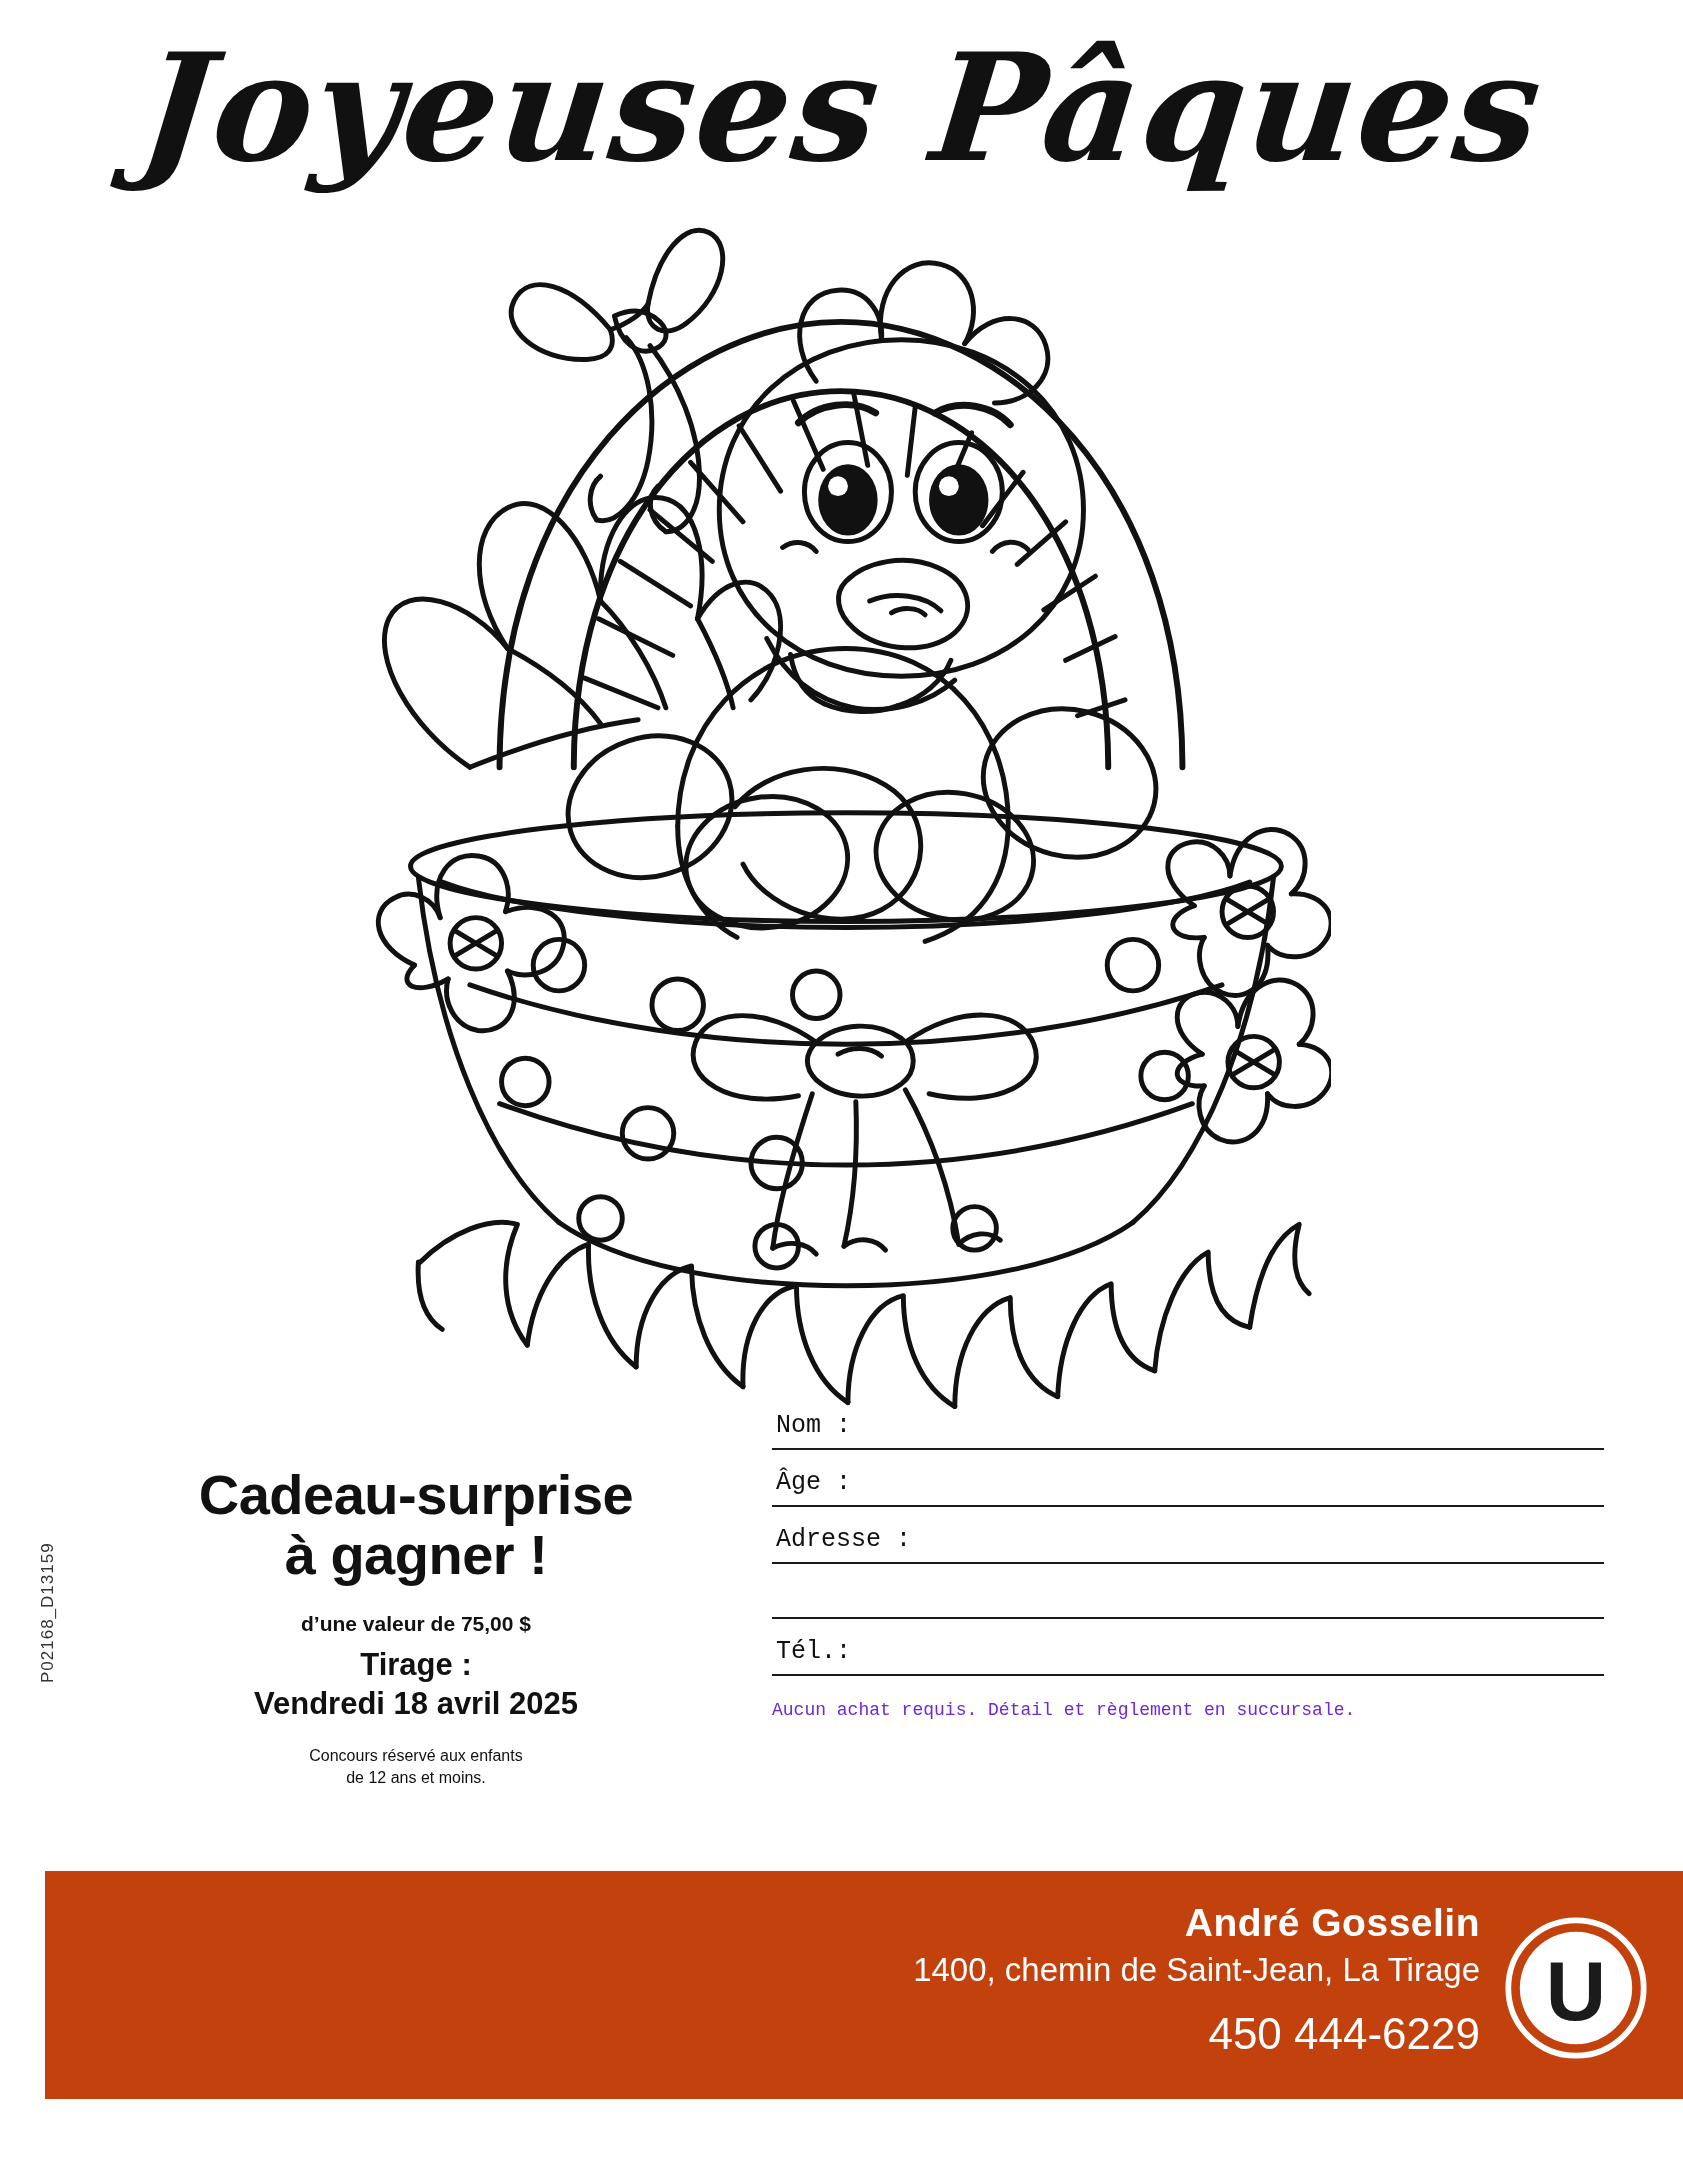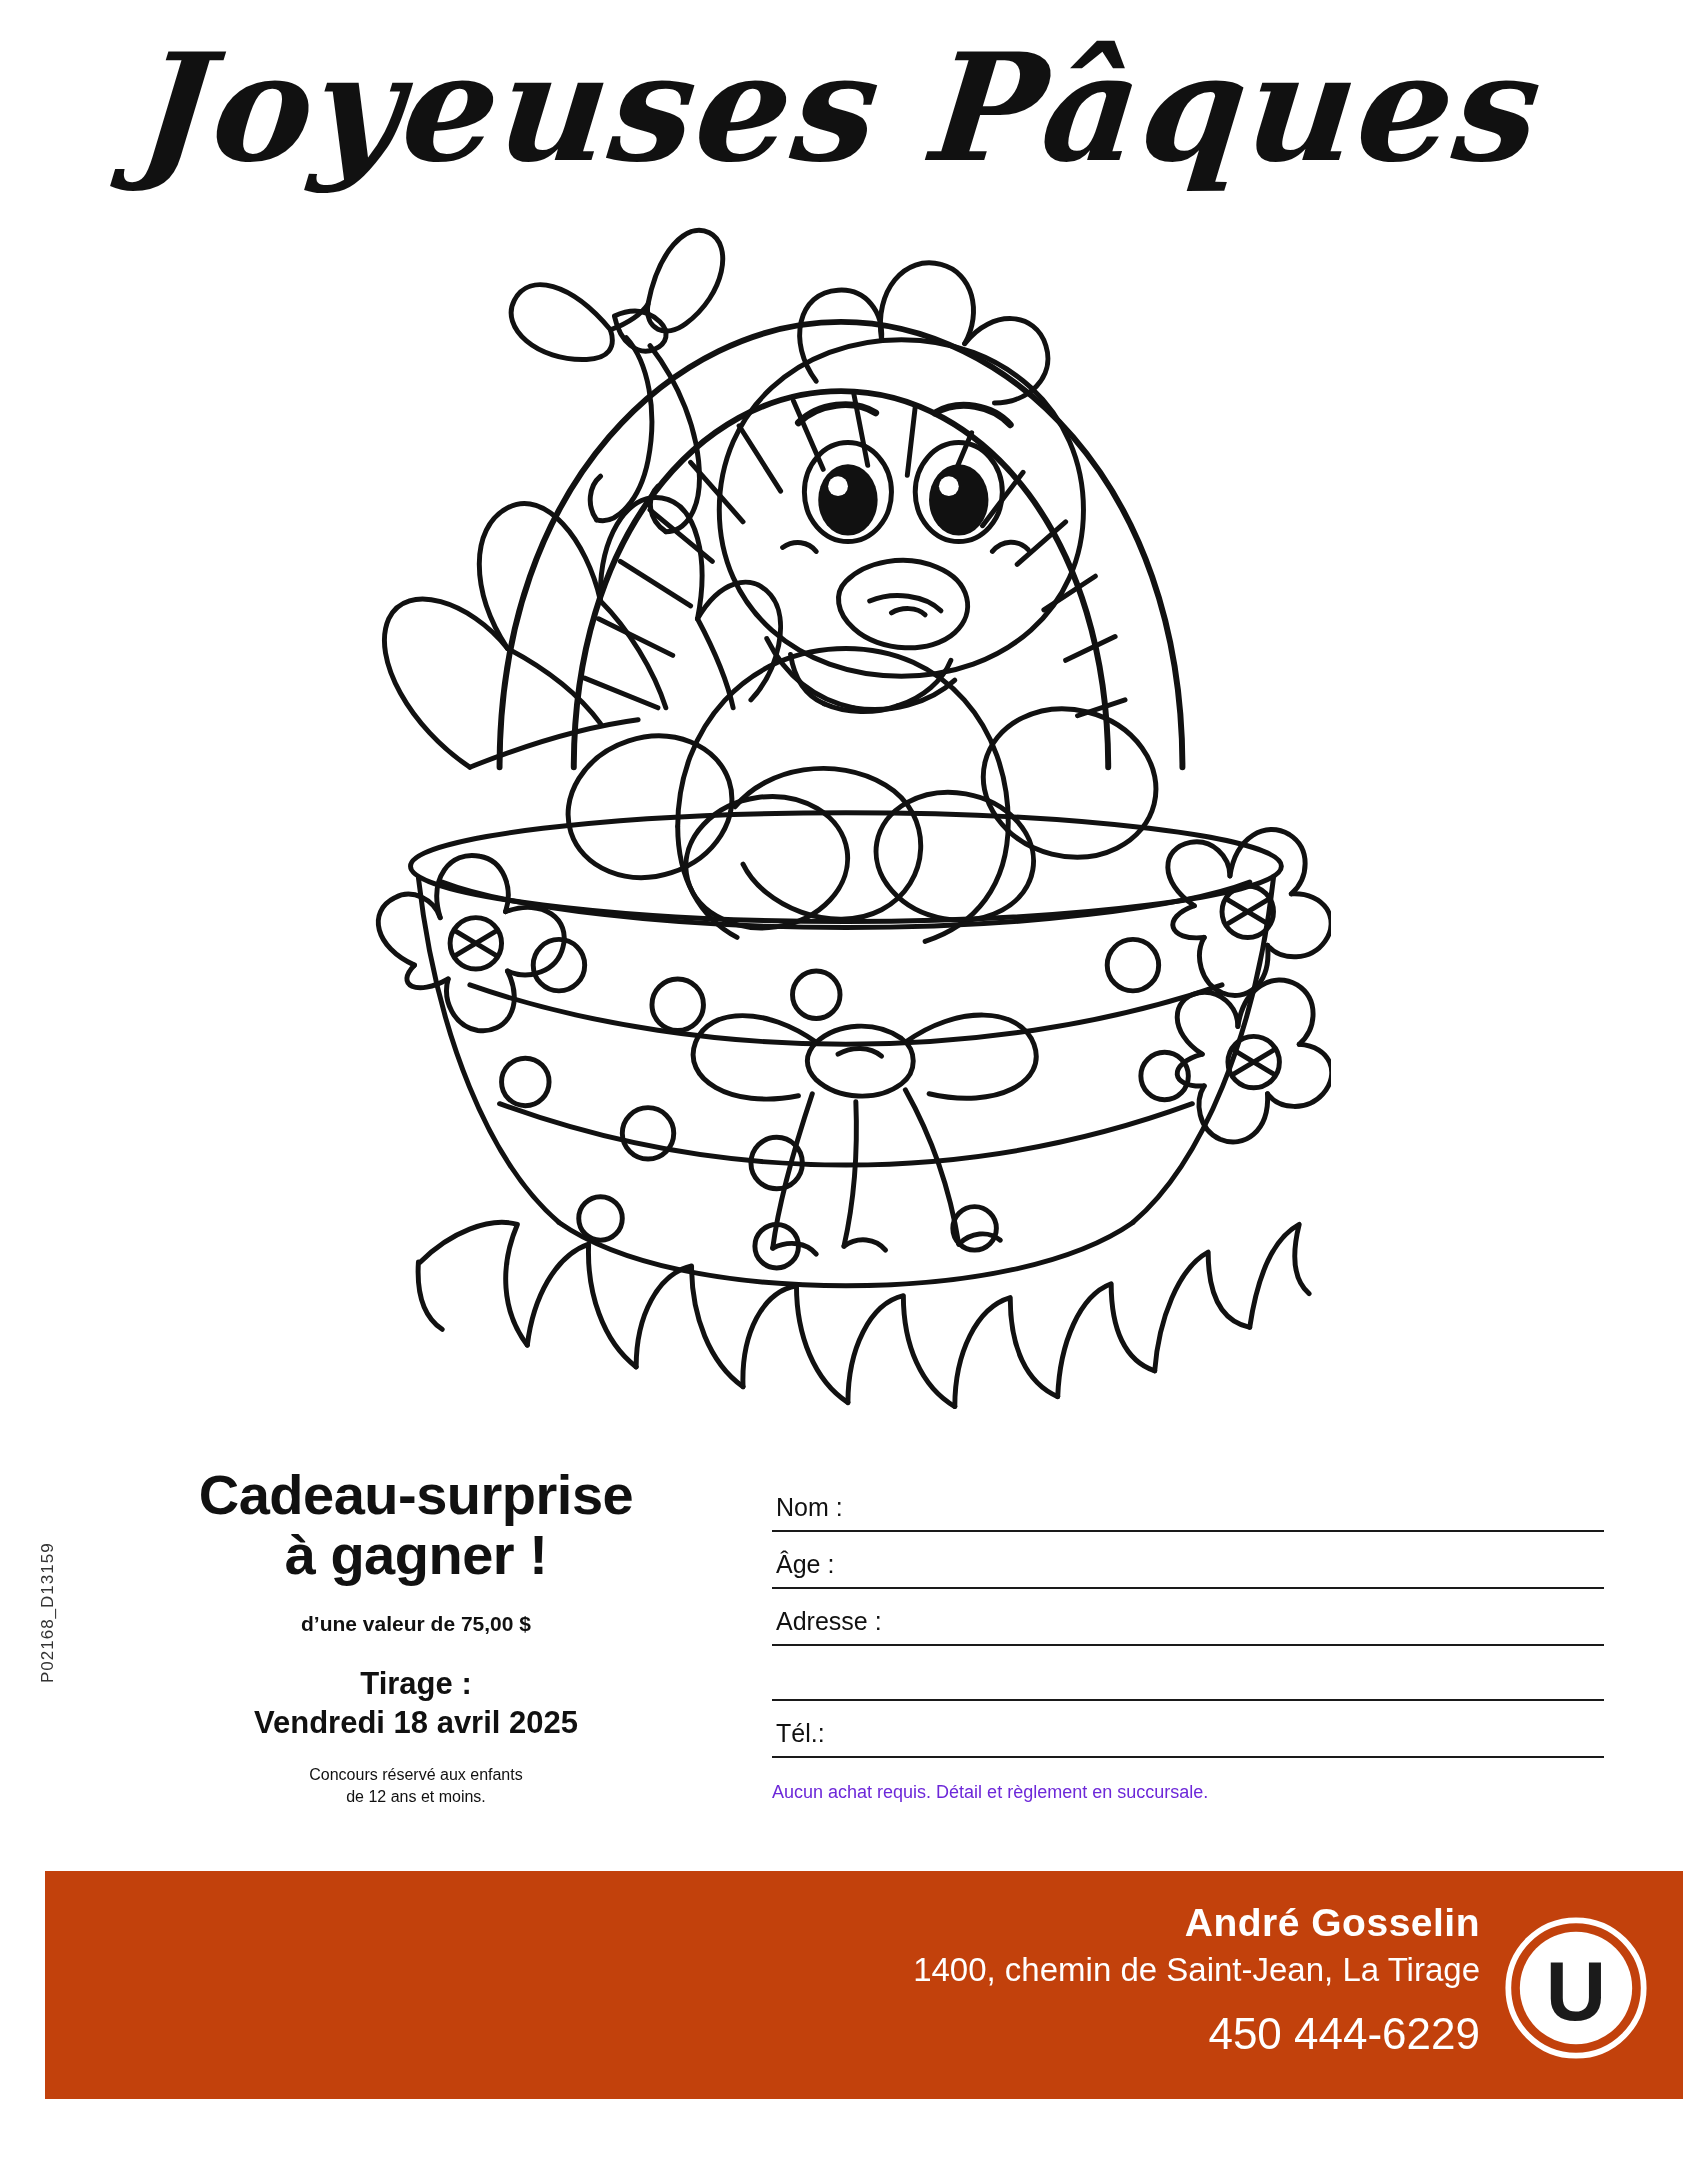--- a/index.html
+++ b/index.html
@@ -58,21 +58,21 @@
     font-weight: 700;
     line-height: 1.08;
     letter-spacing: -0.5px;
   }
   .promo .value {
     margin-top: 26px;
     font-size: 21px;
     font-weight: 700;
   }
   .promo .draw-label {
-    margin-top: 29px;
+    margin-top: 10px;
     font-size: 31px;
     font-weight: 700;
     line-height: 1.25;
   }
   .promo .fineprint {
     margin-top: 22px;
     font-size: 16px;
     line-height: 1.35;
     font-weight: 400;
   }
@@ -87,22 +87,23 @@
     color: #333;
     transform: rotate(-90deg);
     transform-origin: left top;
     white-space: nowrap;
   }
 
   
   .form {
     position: absolute;
     left: 772px;
-    top: 1475px;
+    top: 1393px;
     width: 832px;
+    font-family: Liberation Mono, monospace;
   }
   .field {
     position: relative;
     border-bottom: 2px solid #1a1a1a;
     height: 55px;
   }
   .field .lbl {
     position: absolute;
     left: 4px;
     bottom: 8px;

